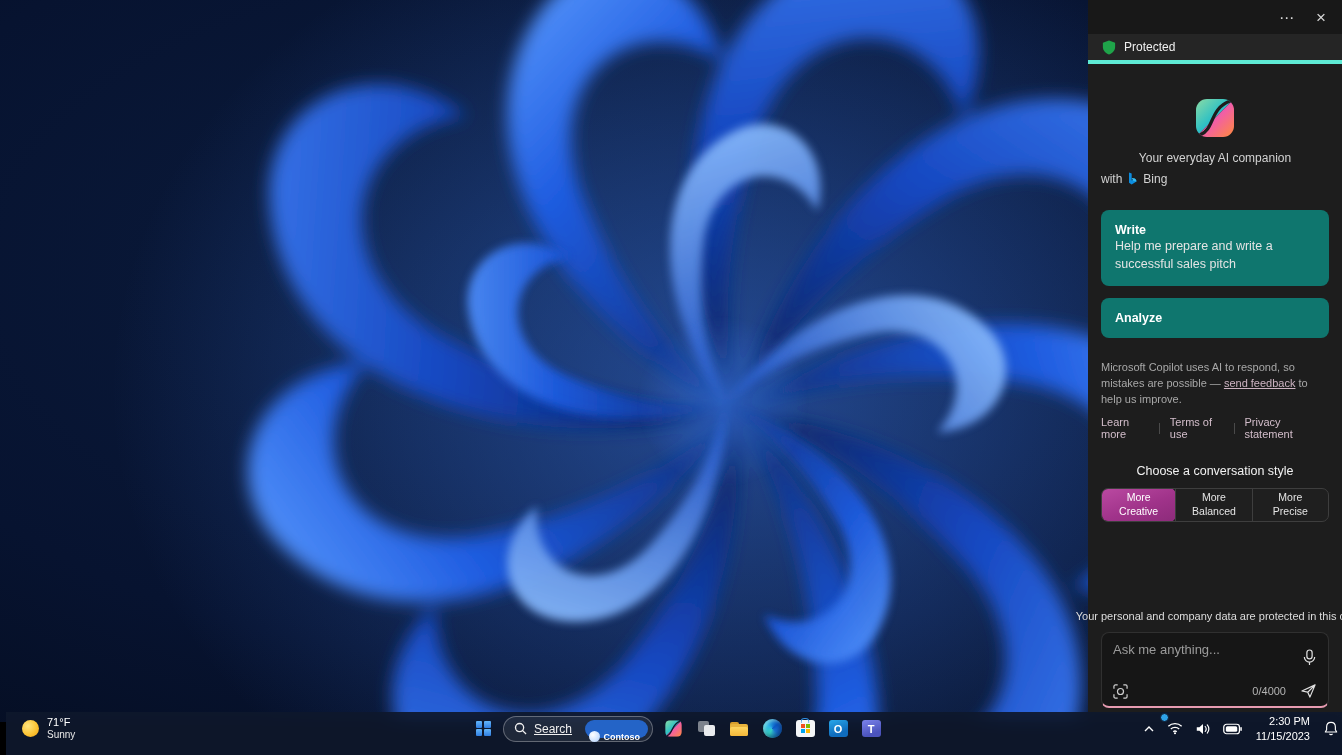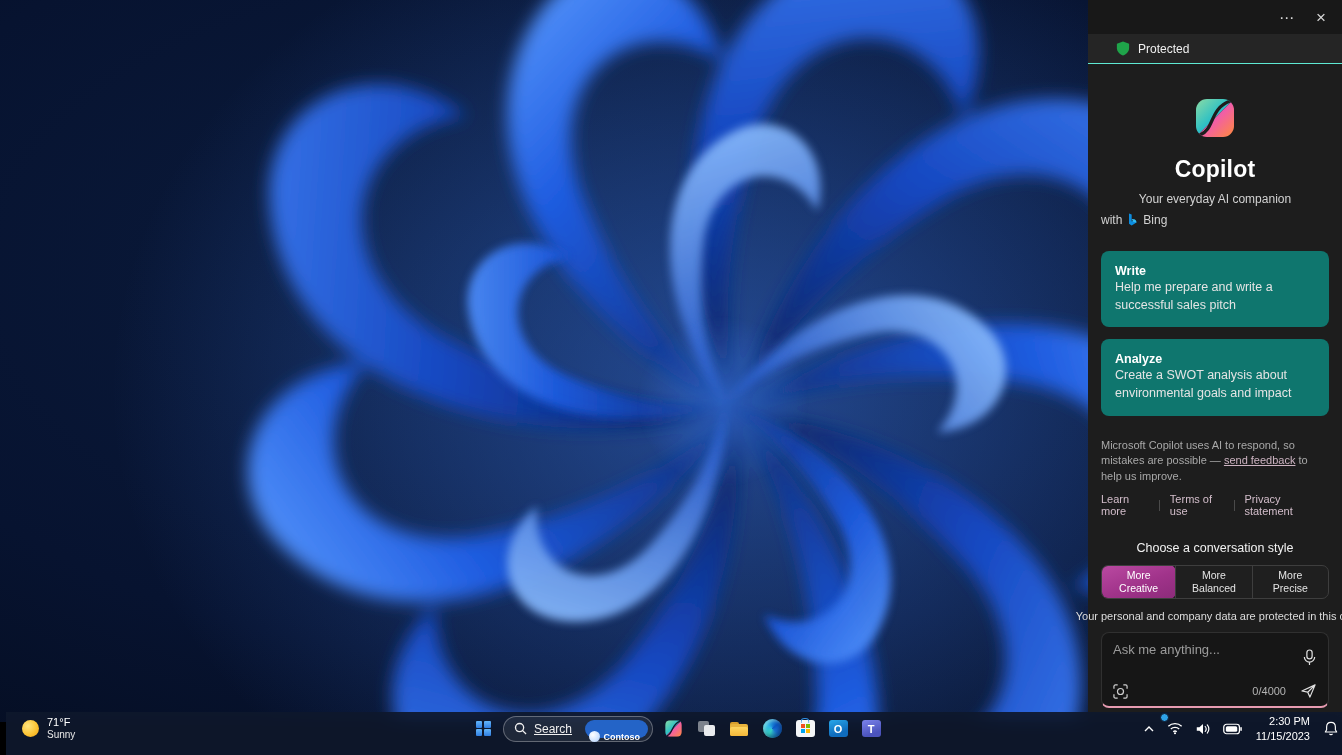--- a/index.html
+++ b/index.html
@@ -12,21 +12,21 @@
     background:radial-gradient(120% 120% at 42% 38%, #0b1c3e 0%, #071330 45%, #02060e 100%); }
   .wallpaper { position:absolute; inset:0; width:100%; height:100%; }
 
   
   .sidebar { position:absolute; top:0; right:0; width:254px; height:722px;
     background:#1d1d1d; display:flex; flex-direction:column; color:#fff; }
   .titlebar { height:34px; background:#181818; display:flex; align-items:center;
     justify-content:flex-end; gap:22px; padding:0 16px; flex:0 0 auto; }
   .titlebar .glyph { color:#d6d6d6; font-size:15px; line-height:1; cursor:default; }
   .protected-bar { height:30px; background:#252525; display:flex; align-items:center;
-    gap:8px; padding:0 28px; flex:0 0 auto; border-bottom:1px solid #5eead4; }
+    gap:8px; padding:0 14px; flex:0 0 auto; border-bottom:4px solid #5eead4; }
   .protected-bar span { font-size:12px; color:#f0f0f0; }
 
   .content { flex:1; display:flex; flex-direction:column; padding:0 13px 14px 13px; }
   .logo-wrap { margin-top:30px; display:flex; justify-content:center; }
   .app-title { margin-top:14px; text-align:center; font-size:23px; font-weight:bold; letter-spacing:.2px; }
   .tagline { margin-top:9px; text-align:center; font-size:12px; color:#d2d2d2; }
   .with-bing { margin-top:7px; display:flex; align-items:center;
     gap:5px; font-size:12px; color:#d2d2d2; }
 
   .card { background:#0f766e; border-radius:8px; padding:13px 14px; cursor:pointer; }
@@ -223,39 +223,37 @@
               <rect x="5" y="5" width="38" height="38" rx="11"></rect>
             </clipPath>
           <g clip-path="url(#sq)">
             <path d="M5 5 H43 L5 43 Z" fill="url(#cpA)"></path>
             <path d="M43 5 V43 H5 Z" fill="url(#cpB)"></path>
             <path d="M9 41 C 24 35, 18 15, 39 7" stroke="#1d1d1d" stroke-width="3.2" fill="none" stroke-linecap="round"></path>
           </g>
         </svg>
       </div>
 
-      <div class="app-title">Copilot</div>
       <div class="tagline">Your everyday AI companion</div>
       <div class="with-bing">
         <span>with</span>
         <svg width="11" height="14" viewBox="0 0 12 15">
           <path d="M2.2 0.4 L5.1 1.4 V9.2 L8.6 7.2 C9.6 8.1 10.2 9.1 10.3 10.3 L5.1 13.4 L2.2 11.6 Z" fill="#0c8de0"></path>
           <path d="M5.1 6.4 L7.1 9.6 L10.3 10.3 C10.3 8.2 9.3 7.1 8 6.6 Z" fill="#35bdf2"></path>
         </svg>
         <span>Bing</span>
       </div>
 
       <div class="card card-write">
         <div class="card-title">Write</div>
         <div class="card-desc">Help me prepare and write a successful sales pitch</div>
       </div>
 
       <div class="card card-analyze">
         <div class="card-title">Analyze</div>
-        <div class="card-desc">Create a SWOT analysis about environmental goals and impact</div>
       </div>
 
       <div class="disclaimer"><span>Microsoft Copilot uses AI to respond, so mistakes are possible — </span><span class="link">send feedback</span><span> to help us improve.</span></div>
 
       <div class="footer-links">
         <span class="flink">Learn more</span>
         <span class="sep"></span>
         <span class="flink">Terms of use</span>
         <span class="sep"></span>
         <span class="flink">Privacy statement</span>

